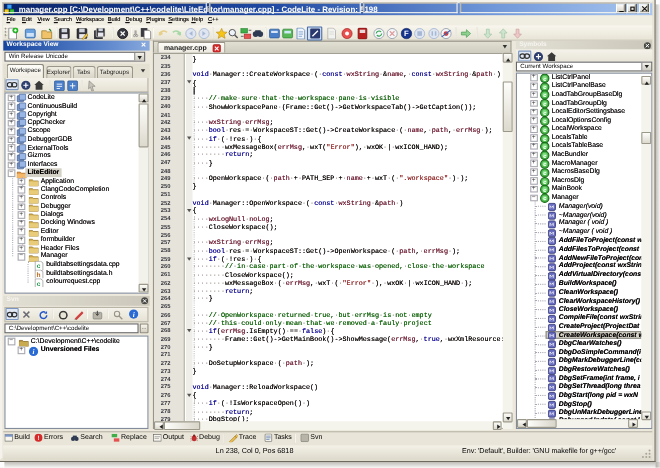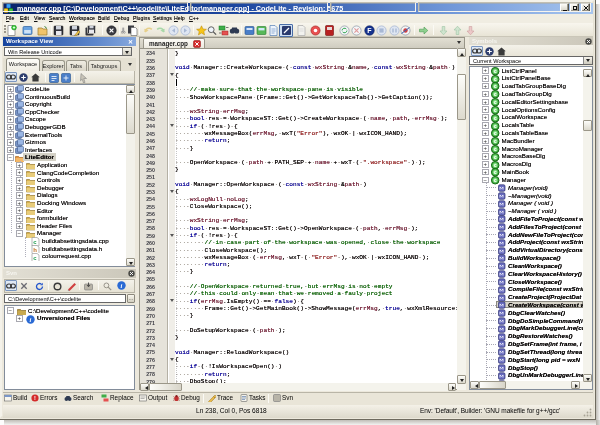--- a/index.html
+++ b/index.html
@@ -67,21 +67,21 @@
 .icon{position:absolute}
 </style></head>
 <body>
 <div id="win">
     <div id="winin"></div>
   </div>
 <div class="ab" style="left:596px;top:4px;width:4px;height:421px;background:linear-gradient(90deg,rgba(130,125,112,.5),rgba(130,125,112,.08))"></div>
 <div class="ab" style="left:4px;top:420px;width:592px;height:5px;background:linear-gradient(180deg,rgba(130,125,112,.5),rgba(130,125,112,.08))"></div>
 <div class="ab" style="left:596px;top:420px;width:4px;height:5px;background:rgba(130,125,112,.2)"></div>
 <div id="title">
-    <span class="txt">manager.cpp [C:\Development\C++\codelite\LiteEditor\manager.cpp] - CodeLite - Revision: 5675</span>
+    <span class="txt">manager.cpp [C:\Development\C++\codelite\LiteEditor\manager.cpp] - CodeLite - Revision: 5198</span>
   </div>
 <svg class="ab" style="left:4px;top:4px" width="9" height="9">
     <rect x="2.5" y="0" width="4" height="4" rx="0.8" fill="#3da0f5" stroke="#1060b0" stroke-width="0.5"></rect>
     <rect x="0" y="4.5" width="4" height="4" rx="0.8" fill="#f5d020" stroke="#b08000" stroke-width="0.5"></rect>
     <rect x="5" y="4.5" width="4" height="4" rx="0.8" fill="#3ec43e" stroke="#108010" stroke-width="0.5"></rect>
   </svg>
 <div class="wbtn" style="left:560px">
     <div class="ab" style="left:1.8px;top:5.6px;width:4.2px;height:1.2px;background:#111"></div>
   </div>
 <div class="wbtn" style="left:570px">

